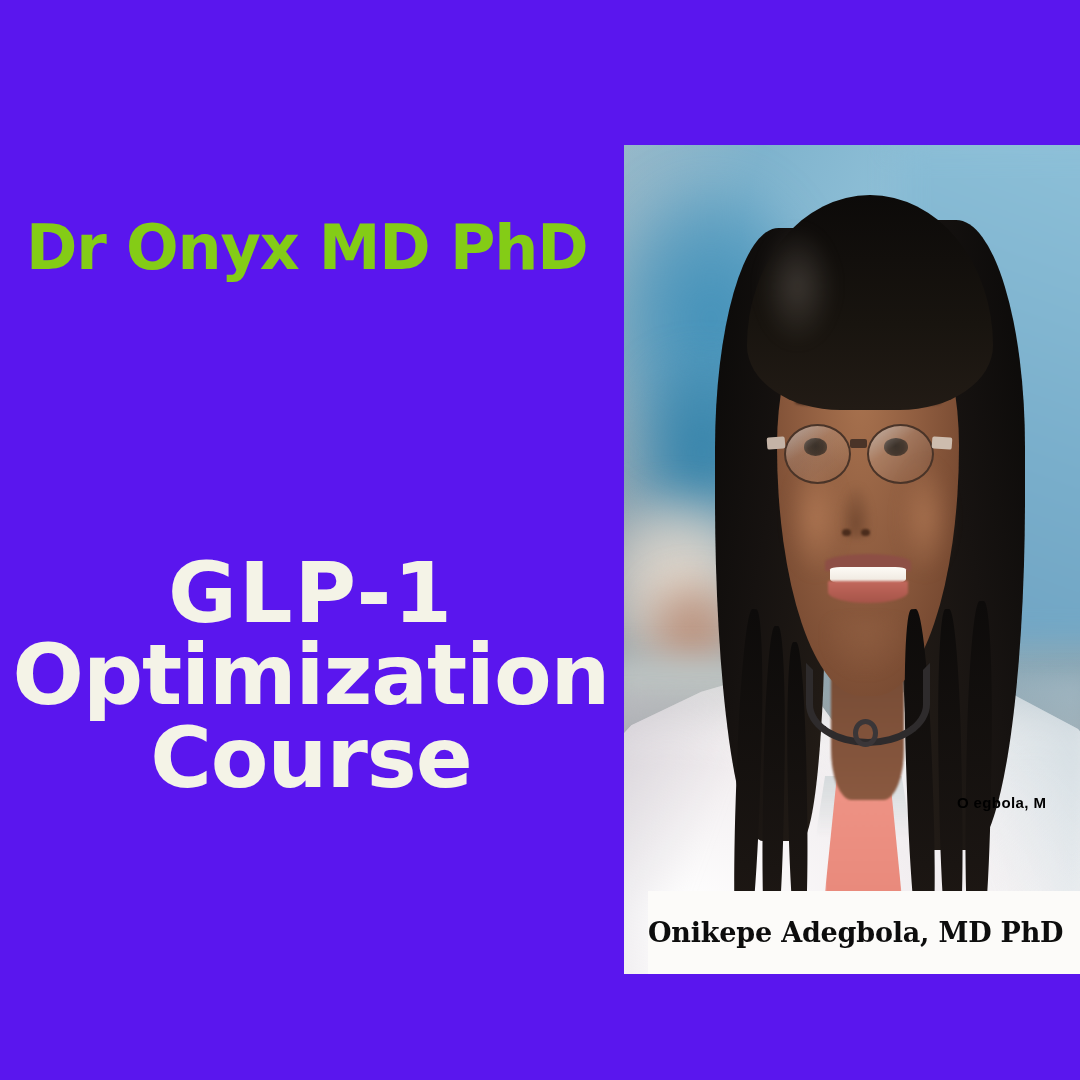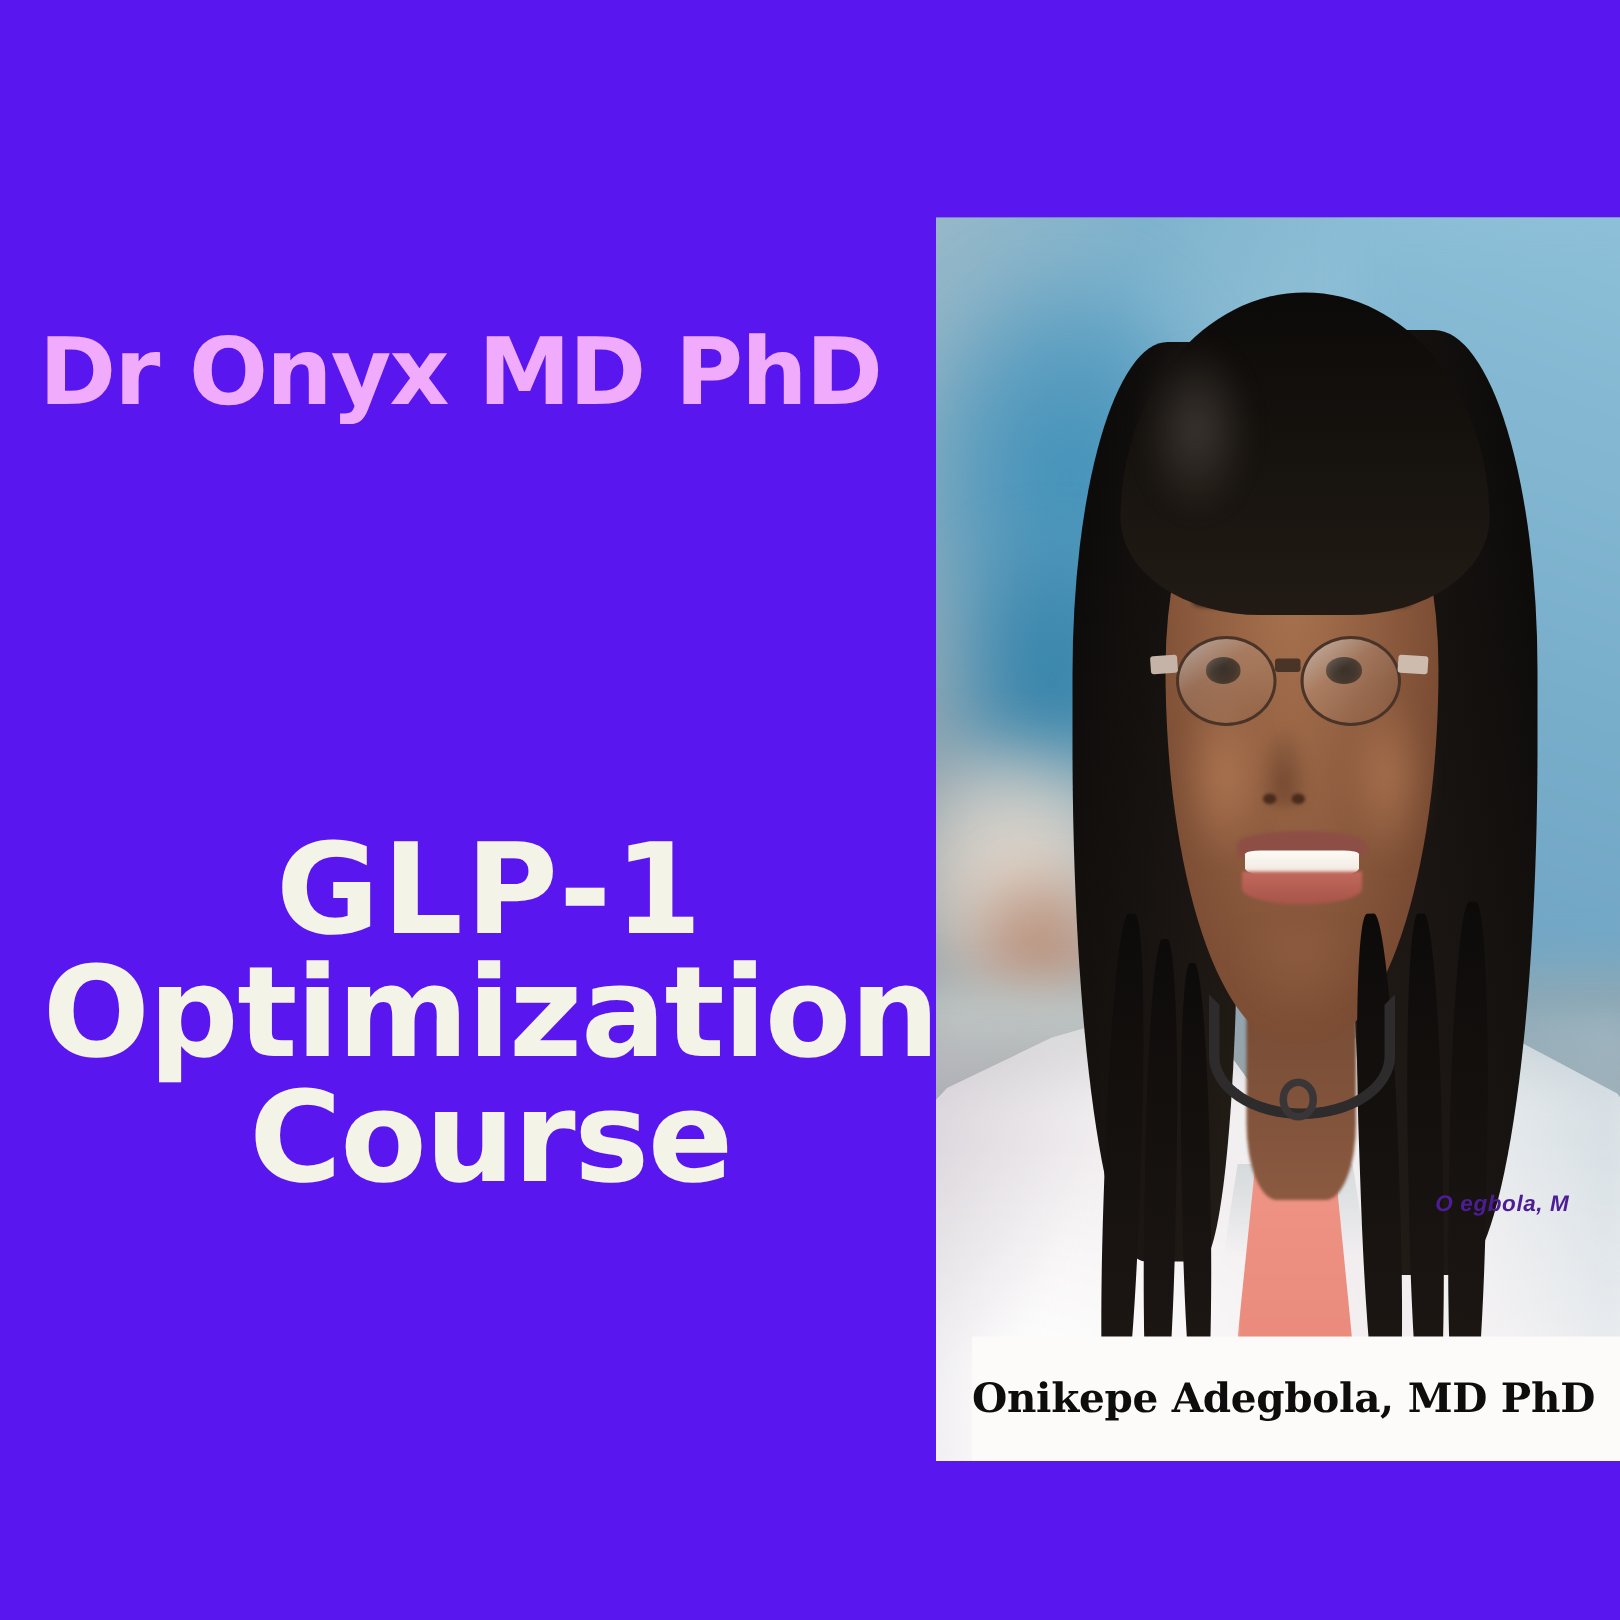--- a/index.html
+++ b/index.html
@@ -13,33 +13,32 @@
     position:relative;width:1080px;height:1080px;
     background:#5A16EE;overflow:hidden;
   }
 
   
   #brand-title{
     position:absolute;left:26px;top:217px;
     font-family:"DejaVu Sans","Liberation Sans",sans-serif;
     font-weight:700;font-size:62px;line-height:1;
     letter-spacing:-1.2px;
-    color:#f0abfc;
+    color:#84cc16;
     white-space:nowrap;
   }
 
   #course-title{
     position:absolute;left:0;top:552px;width:622px;
     text-align:center;
     font-family:"DejaVu Sans","Liberation Sans",sans-serif;
     font-weight:700;
     font-size:86px;line-height:0.98;
     letter-spacing:-2.5px;
     color:#F4F3E7;
-    margin-left:16px;
   }
   #course-title .ln{display:block;white-space:nowrap;}
   #course-title .ln-glp{font-size:84px;letter-spacing:2px;}
   #course-title .ln-opt{font-size:84px;letter-spacing:-1px;}
   #course-title .ln-course{font-size:84px;letter-spacing:-1px;}
 
   
   #photo-panel{
     position:absolute;left:624px;top:145px;
     width:456px;height:829px;
@@ -261,24 +260,23 @@
   }
   .necklace-ring{
     position:absolute;left:50.2%;top:69.2%;width:5.6%;height:3.4%;
     border:5px solid #3a3638;border-radius:50%;box-sizing:border-box;
   }
 
   
   .embroidery{
     position:absolute;left:73%;top:78.3%;
     font-family:"Liberation Sans",sans-serif;
-    font-size:15px;font-weight:600;color:#4c1d95;
+    font-size:15px;font-weight:600;color:#000000;
     white-space:nowrap;letter-spacing:.4px;
     filter:blur(.3px);
-    font-style:italic;
   }
 
   
   #caption-band{
     position:absolute;left:24px;bottom:0px;
     width:432px;height:83px;
     background:#FCFBF9;
     display:flex;align-items:center;
   }
   #caption-text{

